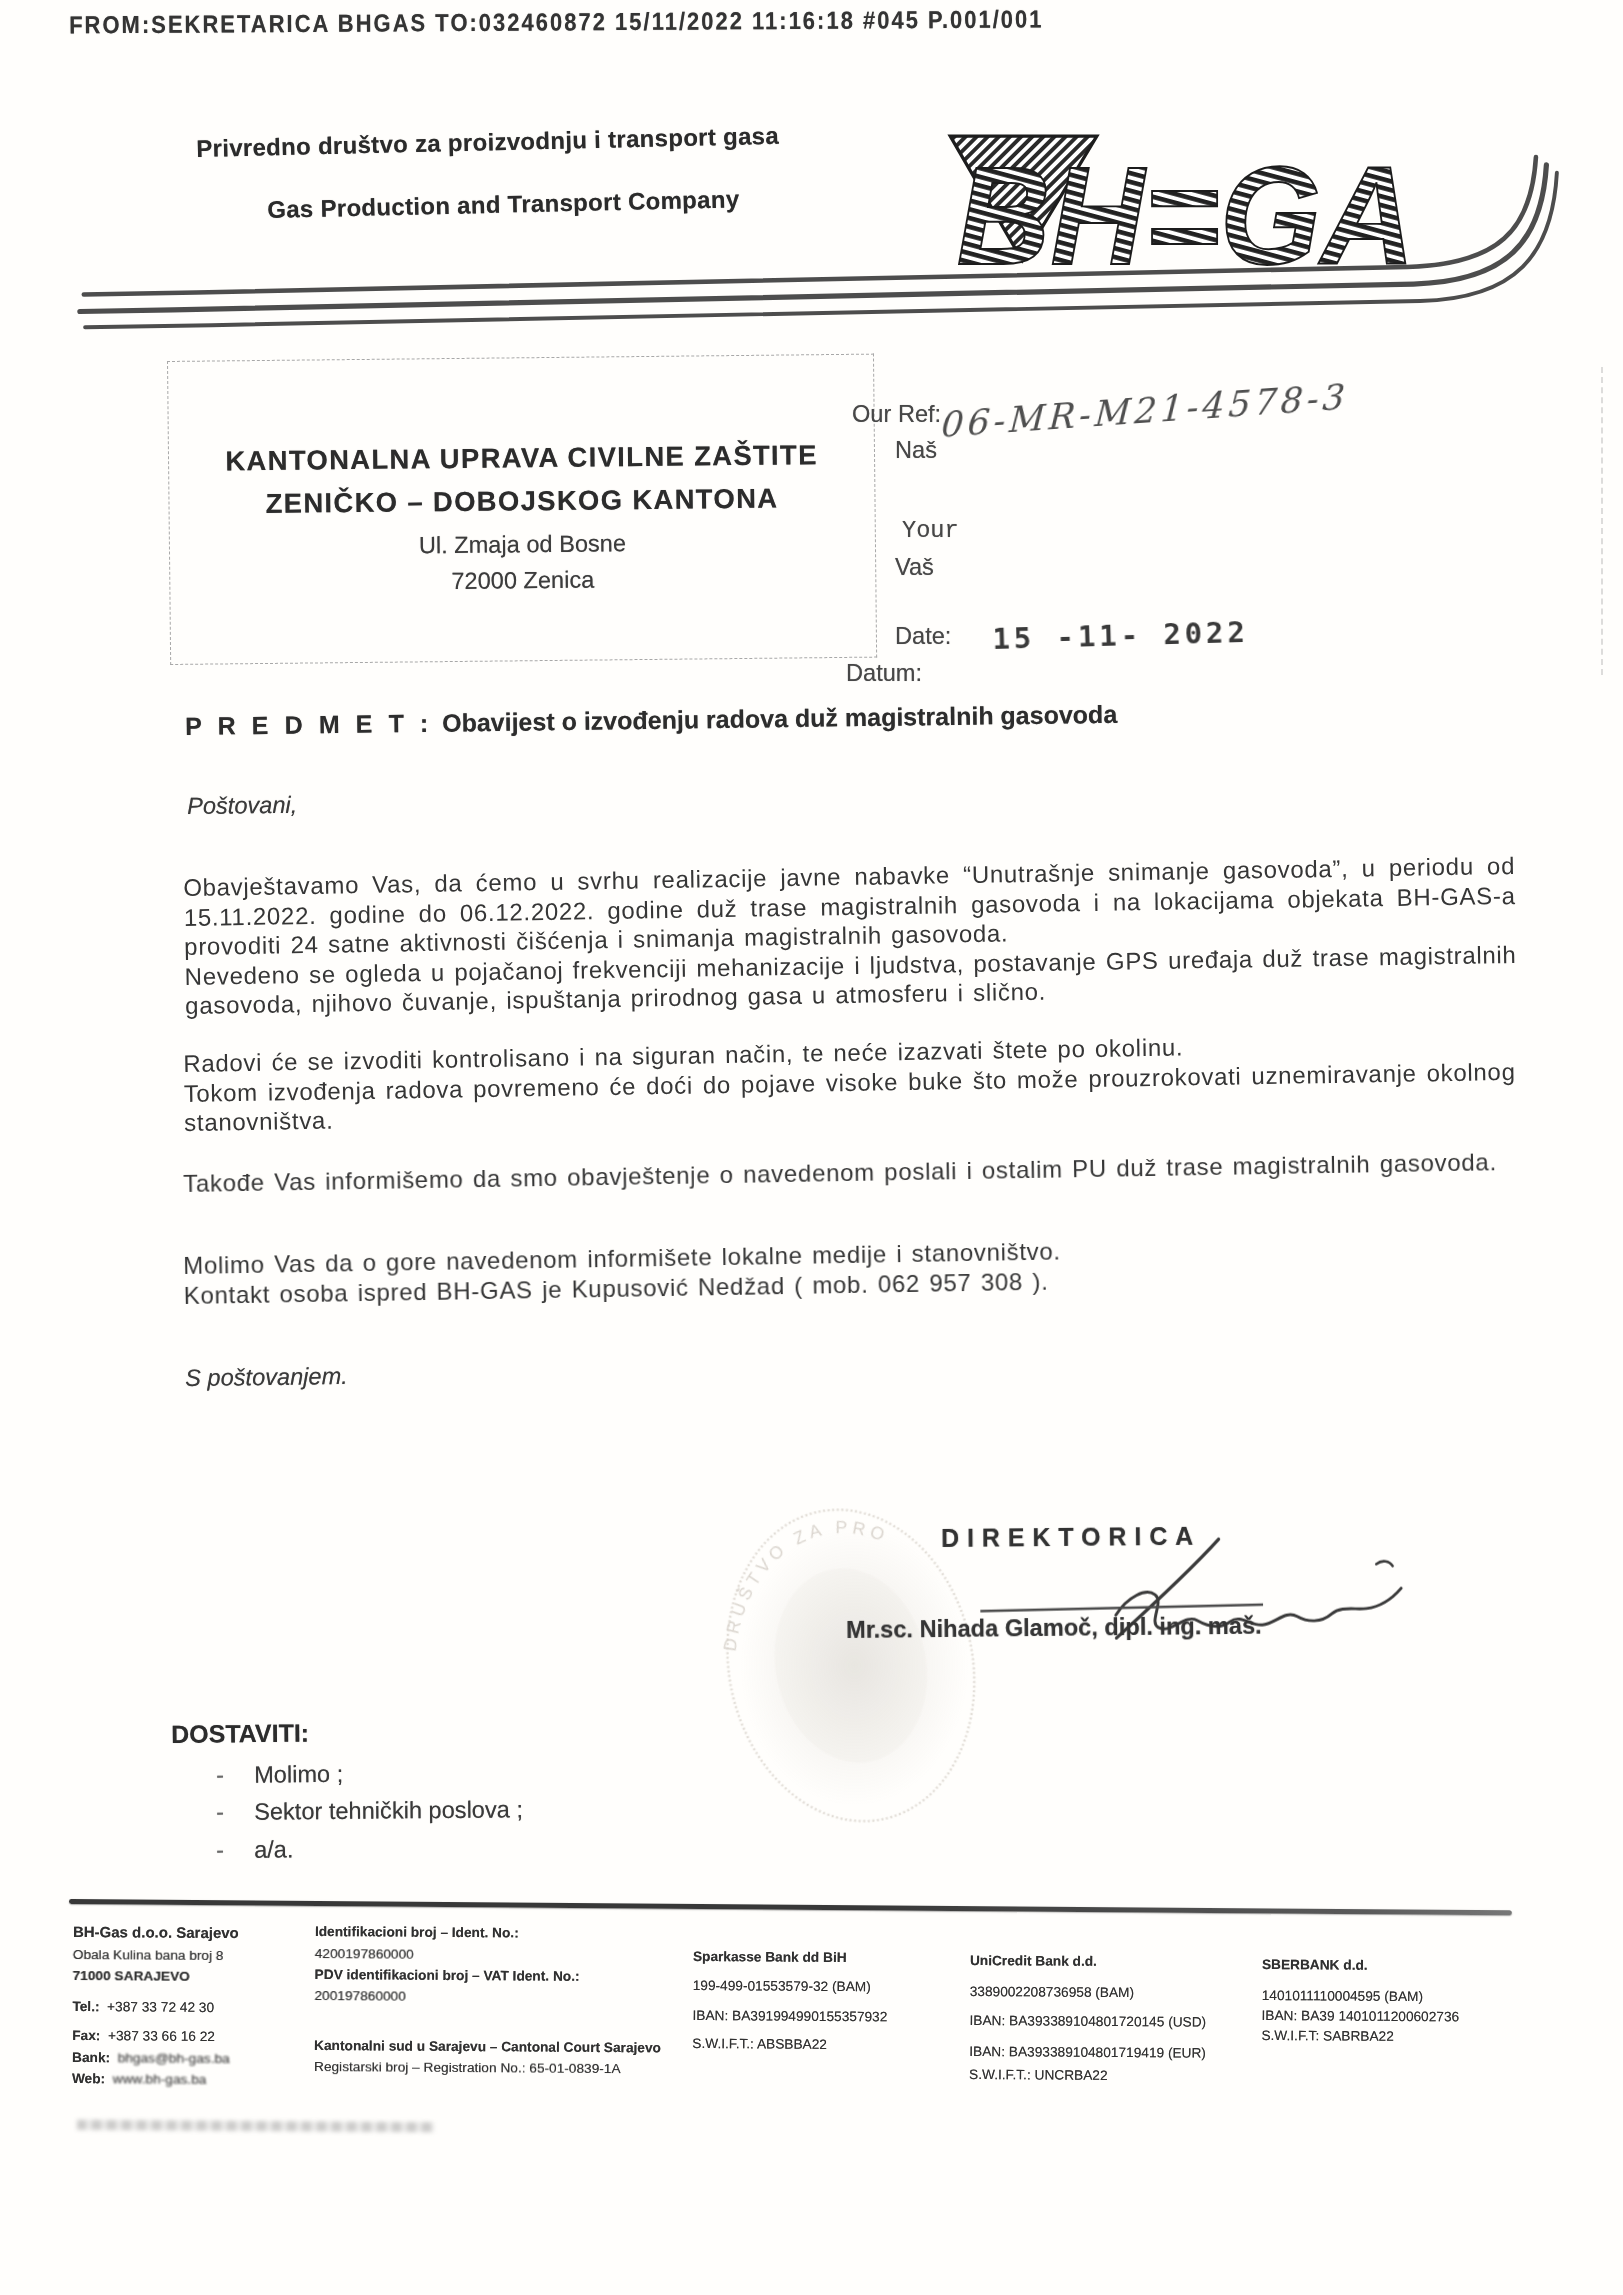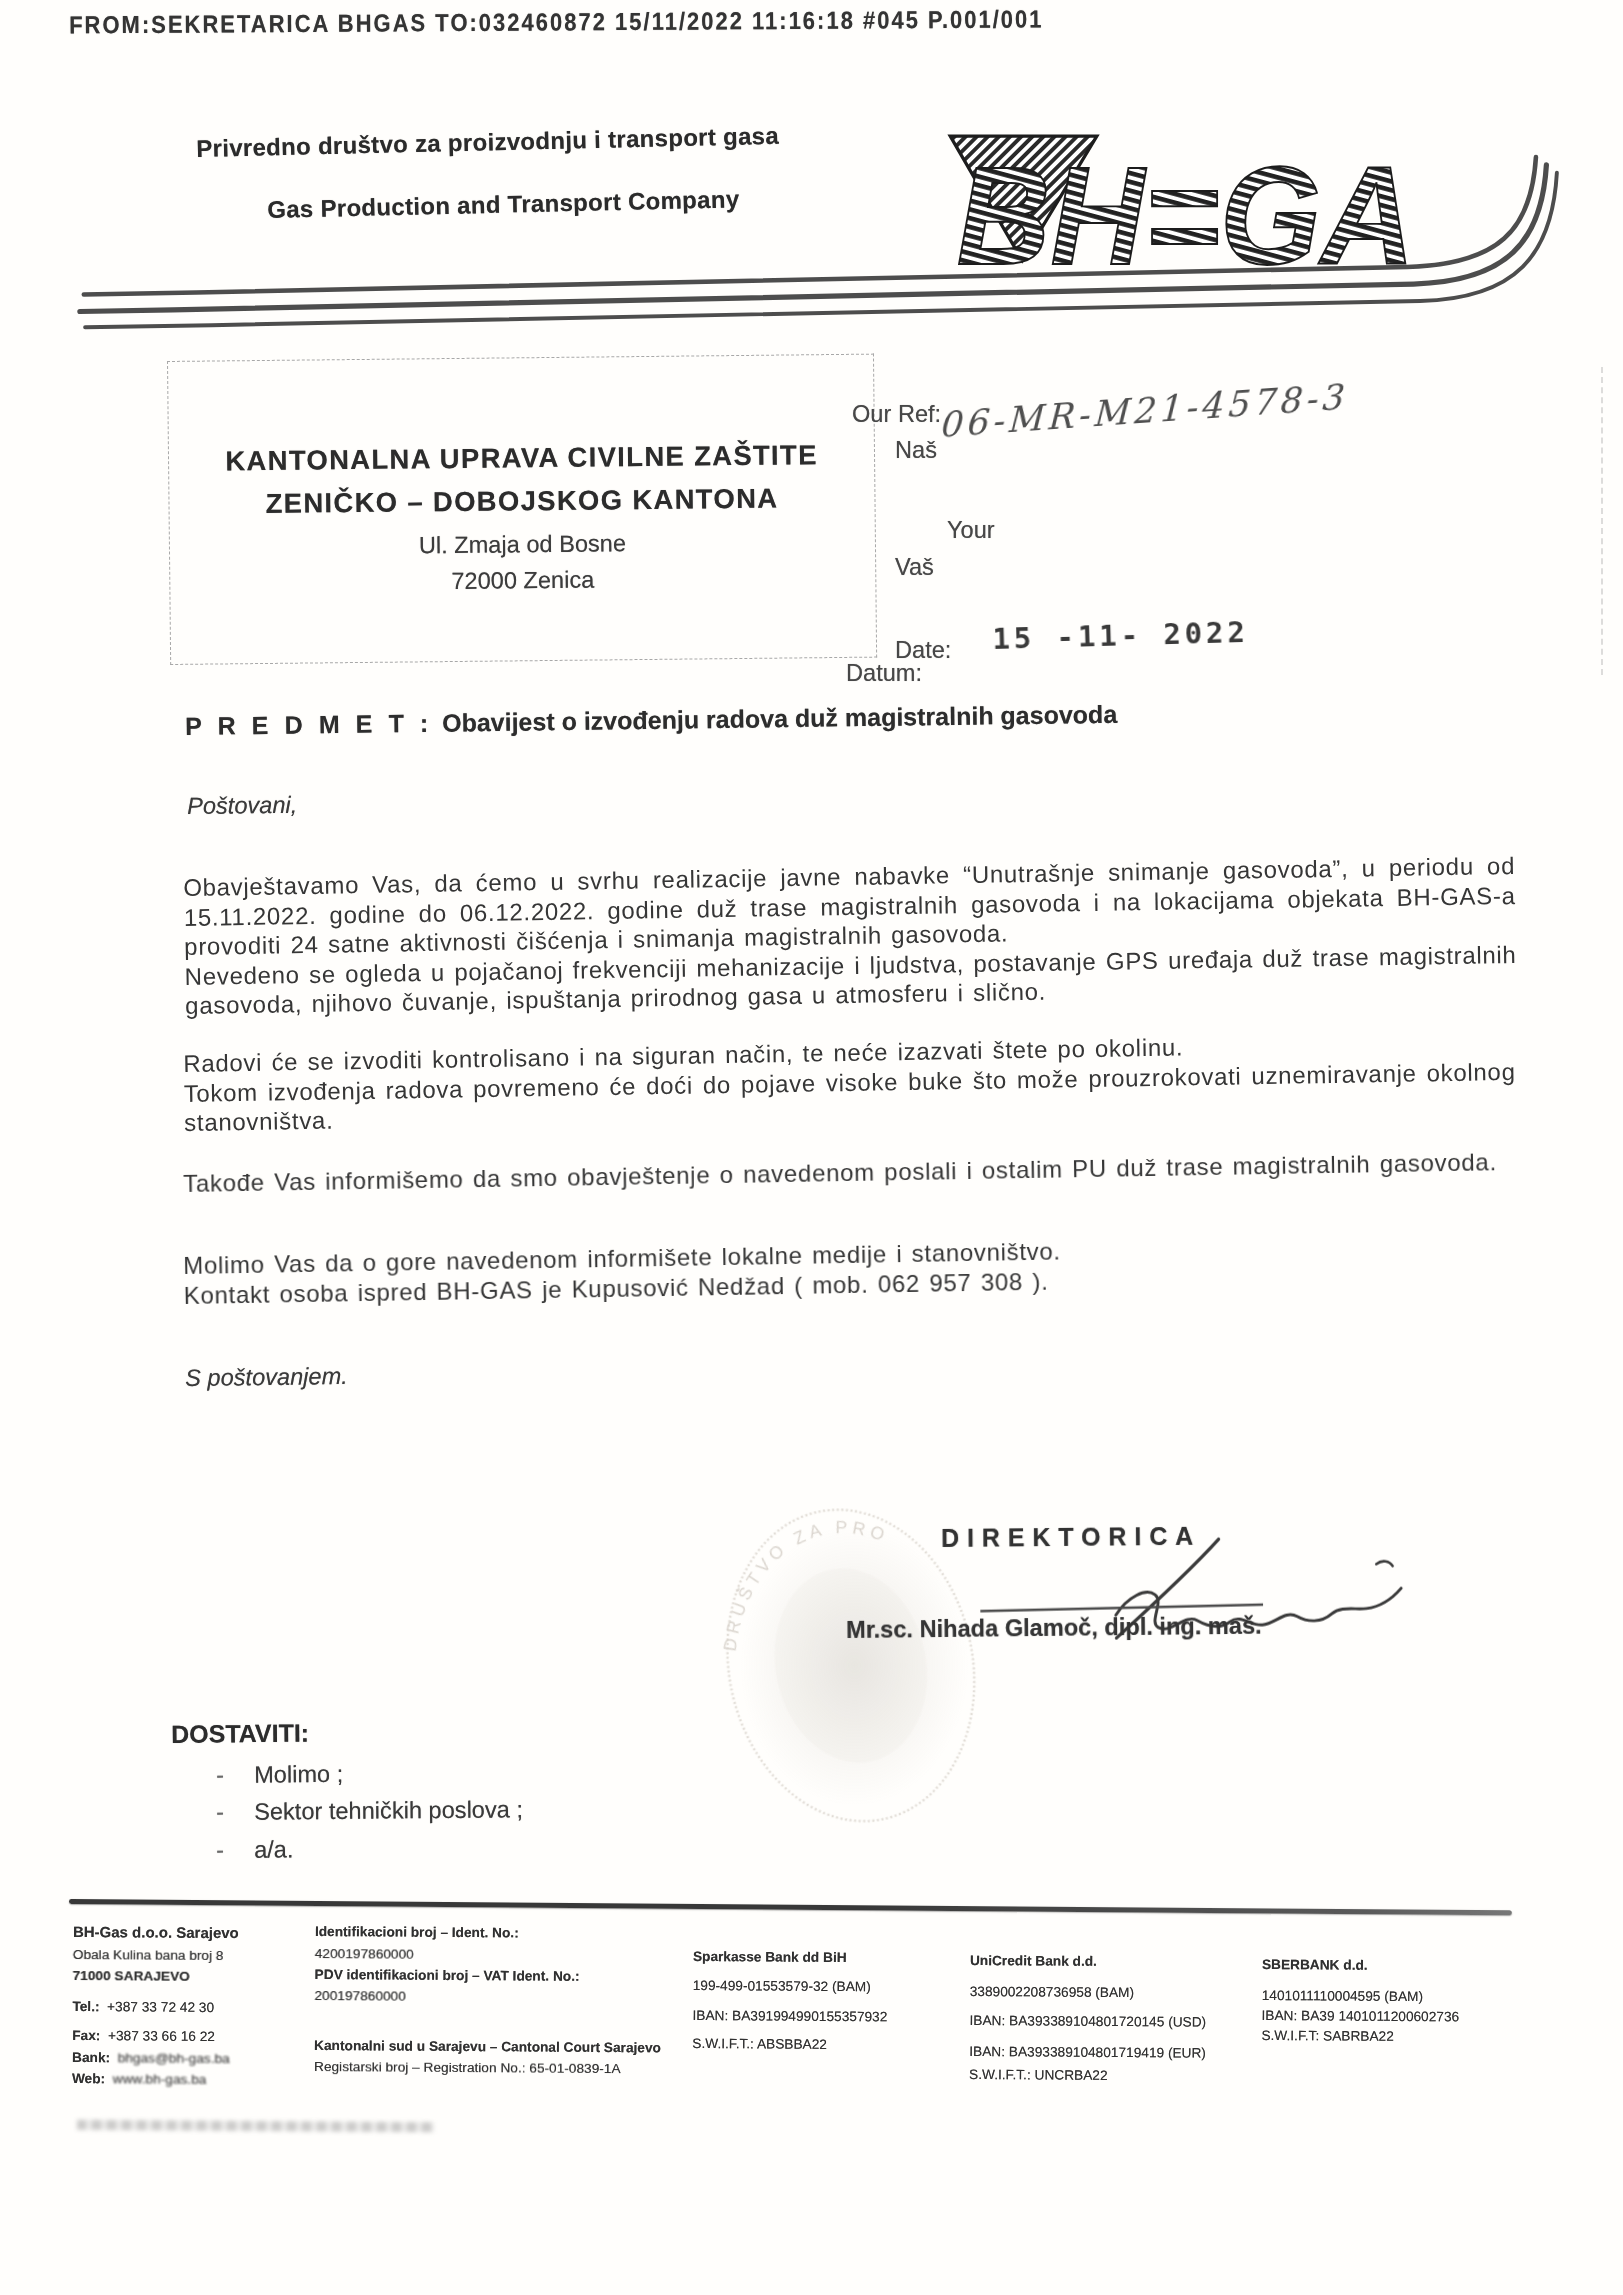--- a/index.html
+++ b/index.html
@@ -159,24 +159,24 @@
     <div class="rec2 scantext">ZENIČKO – DOBOJSKOG KANTONA</div>
     <div class="rec3 scantext">Ul. Zmaja od Bosne</div>
     <div class="rec4 scantext">72000 Zenica</div>
   </div>
   <div class="abs edge-ticks"></div>
 
   <div class="lbl scantext" style="left:852px; top:401px;">Our Ref:</div>
   <div class="lbl scantext" style="left:895px; top:437px;">Naš</div>
   <div class="abs handwritten">06-MR-M21-4578-3</div>
 
-  <div class="lbl scantext" style="left:947px; top:517px;">Your</div>
+  <div class="lbl scantext" style="left:902px; top:517px;font-family:Liberation Mono, monospace;">Your</div>
   <div class="lbl scantext" style="left:895px; top:554px;">Vaš</div>
 
-  <div class="lbl scantext" style="left:895px; top:623px;margin-top:14px;">Date:</div>
+  <div class="lbl scantext" style="left:895px; top:623px;">Date:</div>
   <div class="lbl scantext" style="left:846px; top:660px;">Datum:</div>
   <div class="abs date-stamp">15 -11- 2022</div>
 
   <div class="abs subject">
     <span class="sp scantext">P R E D M E T :</span><span class="scantext">Obavijest o izvođenju radova duž magistralnih gasovoda</span>
   </div>
 
   <div class="abs salutation scantext">Poštovani,</div>
 
   <div class="para" style="top:873px;">

